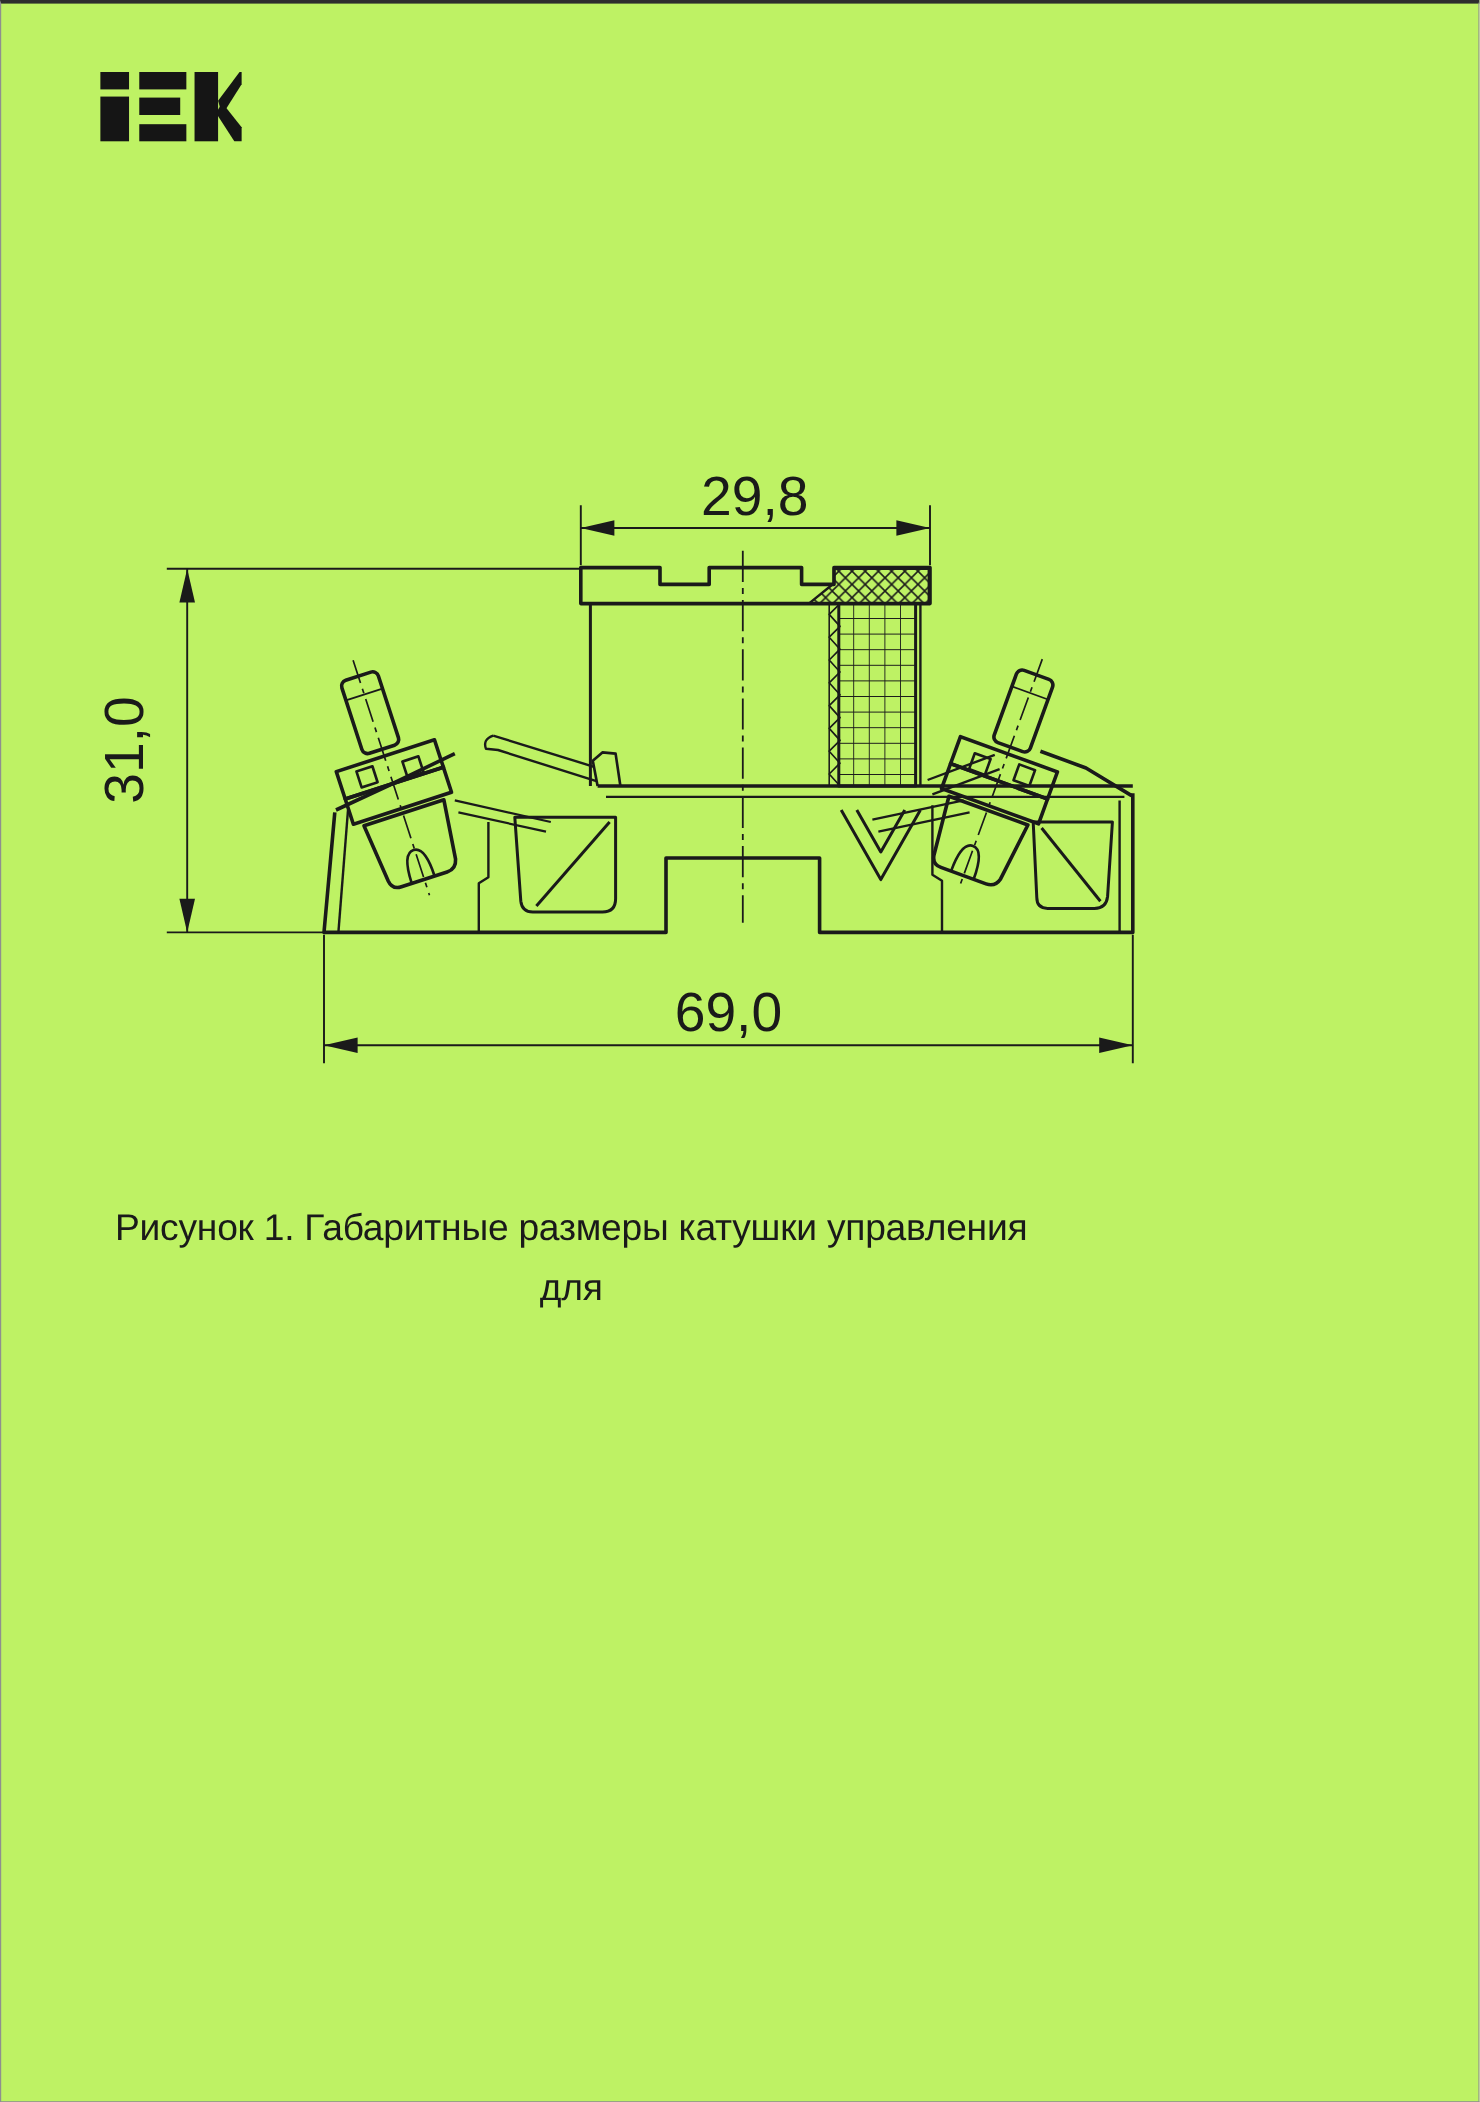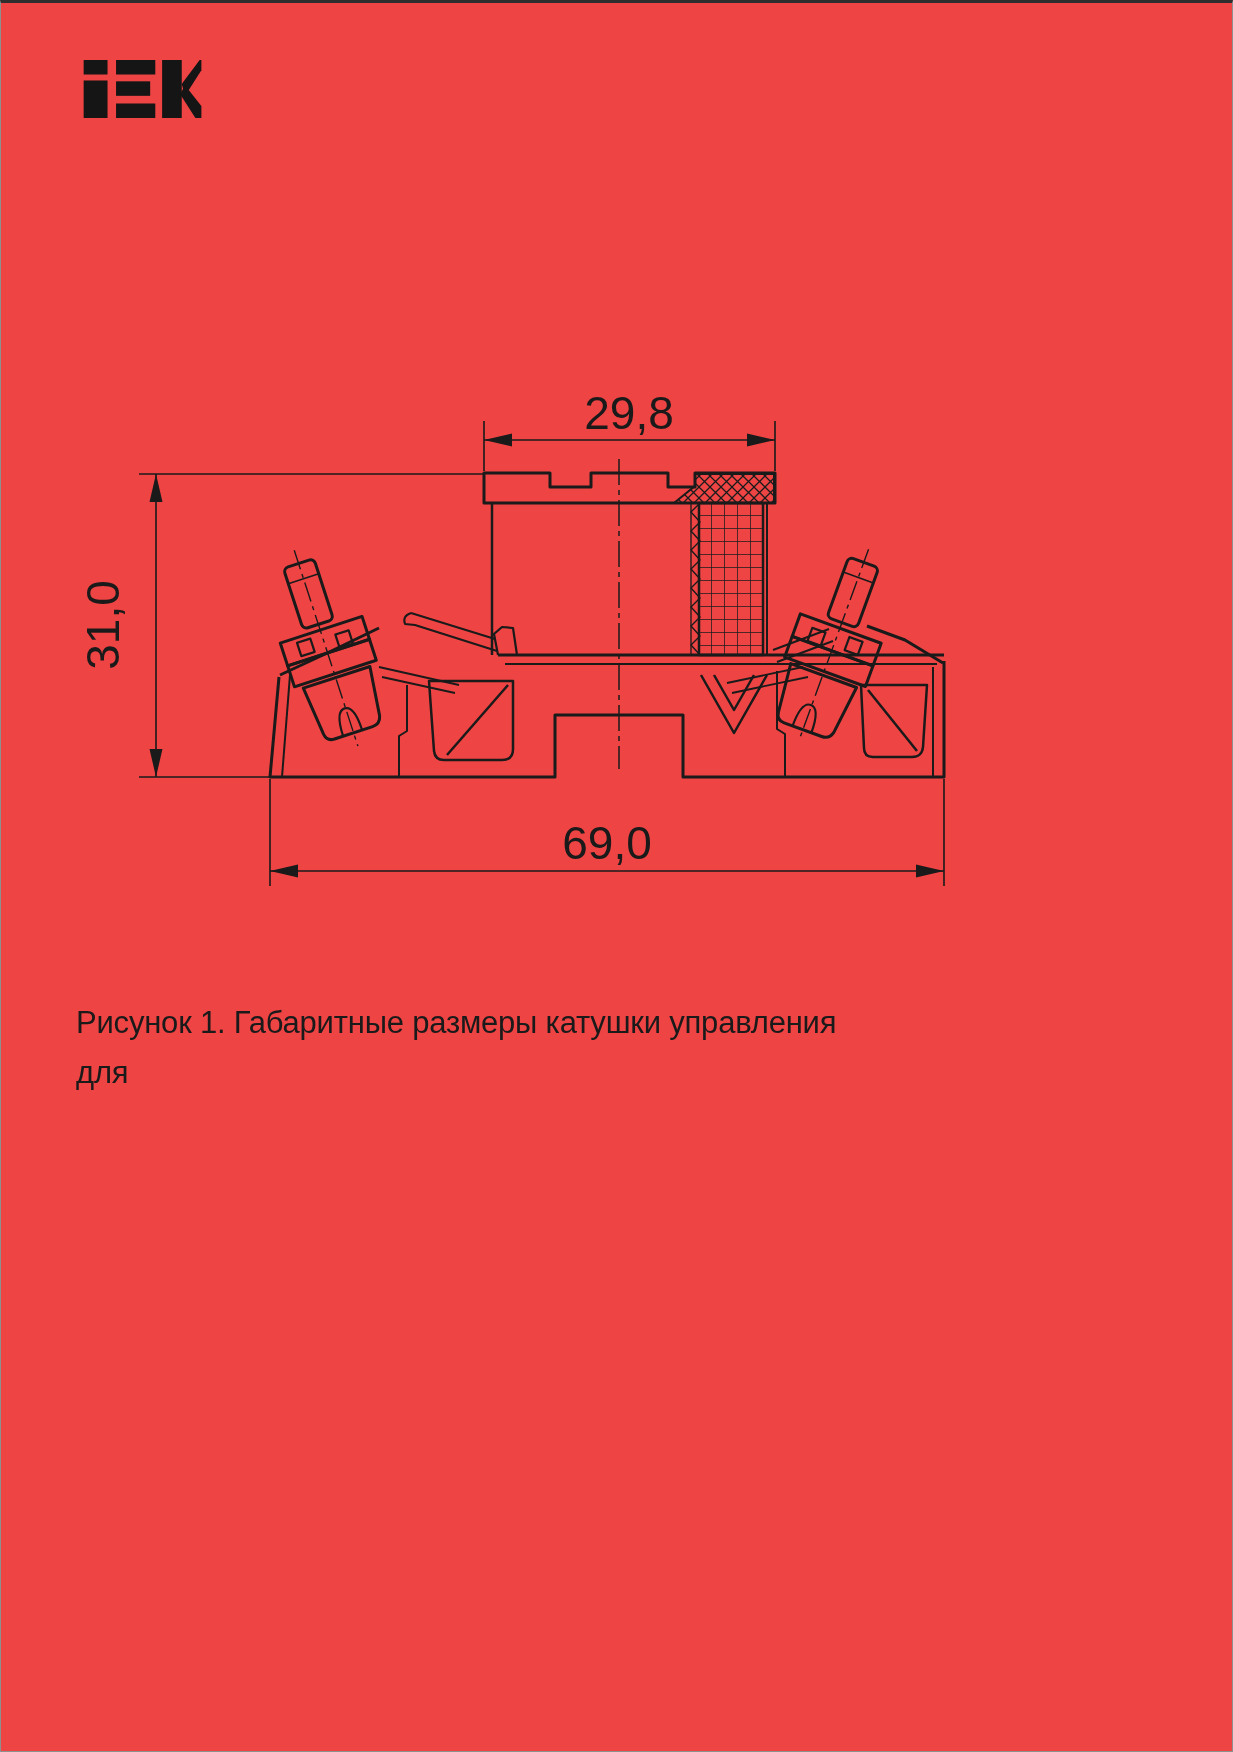--- a/index.html
+++ b/index.html
@@ -1,34 +1,34 @@
 <!DOCTYPE html>
 <html><head>
 <meta charset="utf-8">
 <style>
   html,body{margin:0;padding:0;background:#e8e8e8;}
   .page{
     position:relative;
     width:1233px;height:1752px;
     margin:0 auto;
-    background:#ef4444;
+    background:#bef264;
     box-sizing:border-box;
     border-top:3px solid #2e2e2e;
     border-left:1px solid #8f8f8f;
     border-right:1px solid #8f8f8f;
     border-bottom:1px solid #8f8f8f;
     font-family:"Liberation Sans", sans-serif;
     color:#1a1a1a;
     overflow:hidden;
   }
   .logo{position:absolute;left:82px;top:57px;width:119px;height:58px;}
   .drawing{position:absolute;left:60px;top:330px;width:900px;height:580px;}
   .caption{
     position:absolute;left:75px;top:995px;width:800px;
-    font-size:31px;line-height:50px;letter-spacing:-0.2px;color:#1a1a1a;
+    font-size:31px;line-height:50px;letter-spacing:-0.2px;color:#1a1a1a;text-align:center;
   }
   svg text{
     font-family:"Liberation Sans", sans-serif;
     fill:#1a1a1a;
   }
   .dimtext{font-size:46px;}
 </style>
 </head>
 <body>
 

